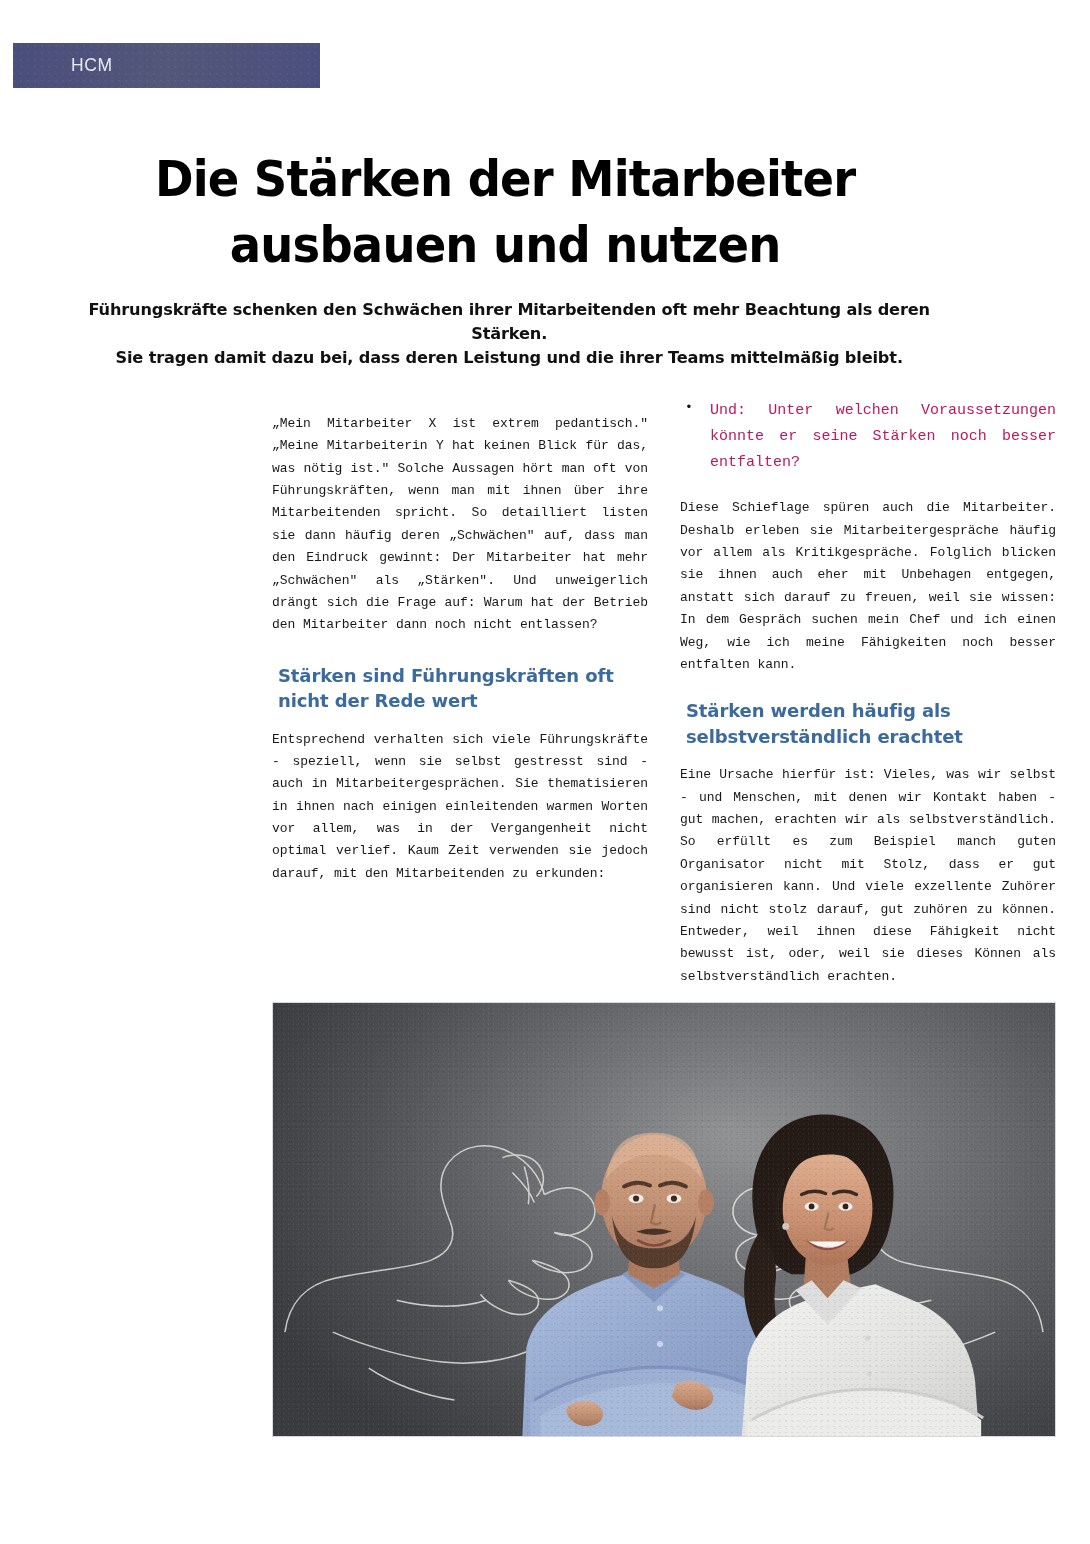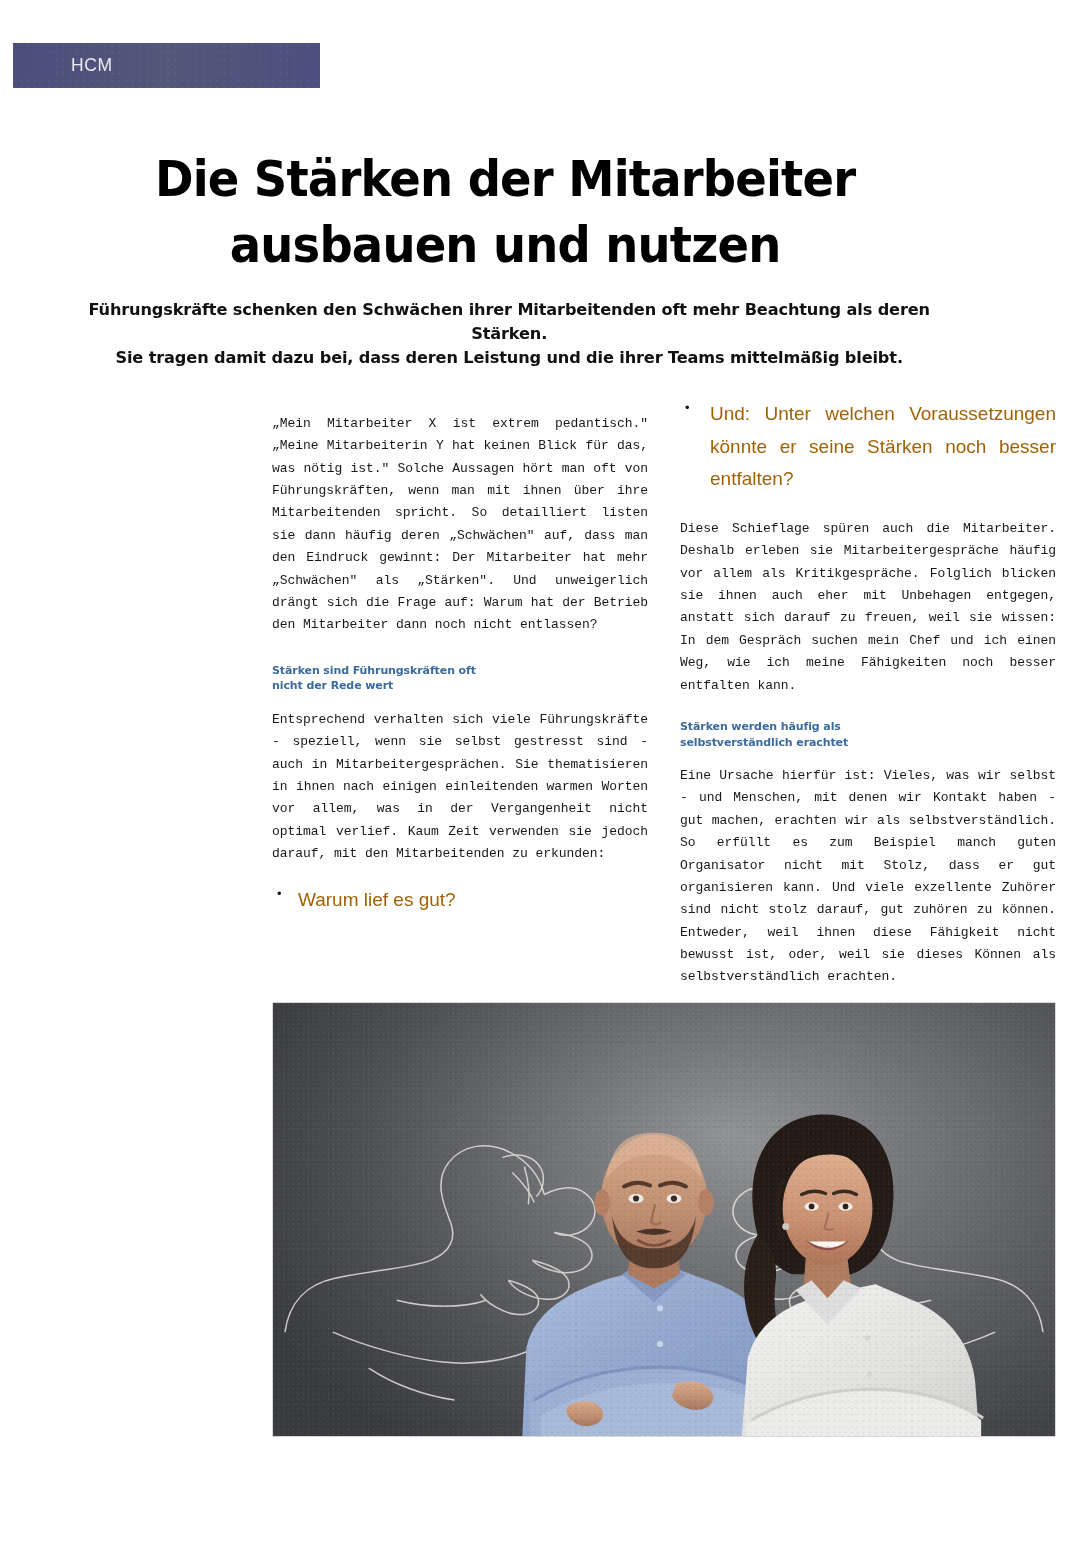--- a/index.html
+++ b/index.html
@@ -96,45 +96,45 @@
     font-family: Liberation Mono, monospace;
     font-size: 13px;
     line-height: 1.72;
     text-align: justify;
     color: #17181a;
     letter-spacing: -0.05px;
   }
   p.body.last { margin-bottom: 0; }
 
   h2.sub {
-    margin: 22px 0 14px 0;
+    margin: 22px 0 14px 6px;
     font-family: "DejaVu Sans", sans-serif;
     font-weight: 700;
-    font-size: 11px;
+    font-size: 18px;
     line-height: 1.42;
     color: #3b6a9d;
     letter-spacing: -0.1px;
     white-space: pre-line;
   }
   h2.sub.first { margin-top: 26px; }
 
   ul.bullets {
     list-style: none;
     margin: 0 0 0 0;
     padding: 0;
   }
   ul.bullets li {
     position: relative;
     padding-left: 26px;
     margin: 0 0 5px 0;
-    font-family: Liberation Sans, sans-serif;
-    font-size: 19px;
+    font-family: Liberation Mono, monospace;
+    font-size: 15px;
     line-height: 1.72;
     text-align: justify;
-    color: #a16207;
+    color: #be185d;
   }
   ul.bullets li::before {
     content: "•";
     position: absolute;
     left: 5px;
     top: -1px;
     font-size: 13px;
     color: #17181a;
   }
   ul.bullets li:last-child { margin-bottom: 0; }
@@ -190,21 +190,20 @@
 
   <div class="col">
     <p class="body">„Mein Mitarbeiter X ist extrem pedantisch." „Meine Mitarbeiterin Y hat keinen Blick für das, was nötig ist." Solche Aussagen hört man oft von Führungskräften, wenn man mit ihnen über ihre Mitarbeitenden spricht. So detailliert listen sie dann häufig deren „Schwächen" auf, dass man den Eindruck gewinnt: Der Mitarbeiter hat mehr „Schwächen" als „Stärken". Und unweigerlich drängt sich die Frage auf: Warum hat der Betrieb den Mitarbeiter dann noch nicht entlassen?</p>
 
     <h2 class="sub first">Stärken sind Führungskräften oft
 nicht der Rede wert</h2>
 
     <p class="body">Entsprechend verhalten sich viele Führungskräfte - speziell, wenn sie selbst gestresst sind - auch in Mitarbeitergesprächen. Sie thematisieren in ihnen nach einigen einleitenden warmen Worten vor allem, was in der Vergangenheit nicht optimal verlief. Kaum Zeit verwenden sie jedoch darauf, mit den Mitarbeitenden zu erkunden:</p>
 
     <ul class="bullets">
-      <li>Warum lief es gut?</li>
     </ul>
   </div>
 
   <div class="col">
     <ul class="bullets" style="margin-bottom:22px;">
       <li style="padding-left:30px;">Und: Unter welchen Voraussetzungen könnte er seine Stärken noch besser entfalten?</li>
     </ul>
 
     <p class="body">Diese Schieflage spüren auch die Mitarbeiter. Deshalb erleben sie Mitarbeitergespräche häufig vor allem als Kritikgespräche. Folglich blicken sie ihnen auch eher mit Unbehagen entgegen, anstatt sich darauf zu freuen, weil sie wissen: In dem Gespräch suchen mein Chef und ich einen Weg, wie ich meine Fähigkeiten noch besser entfalten kann.</p>
 

